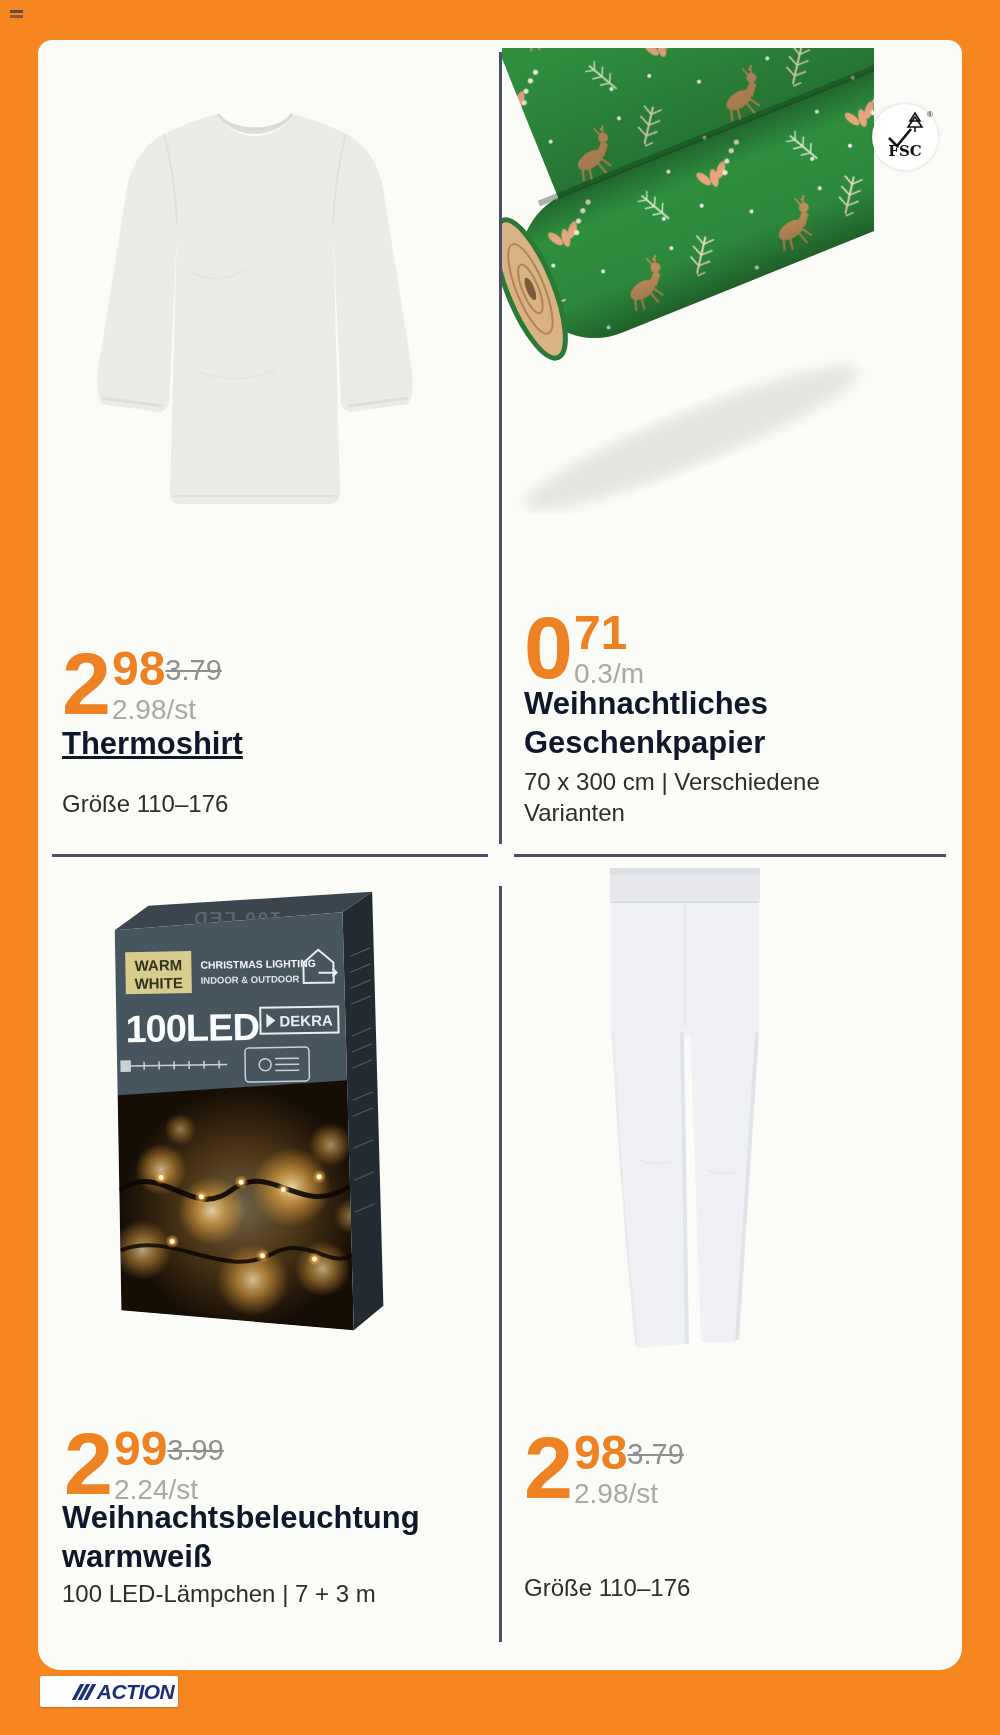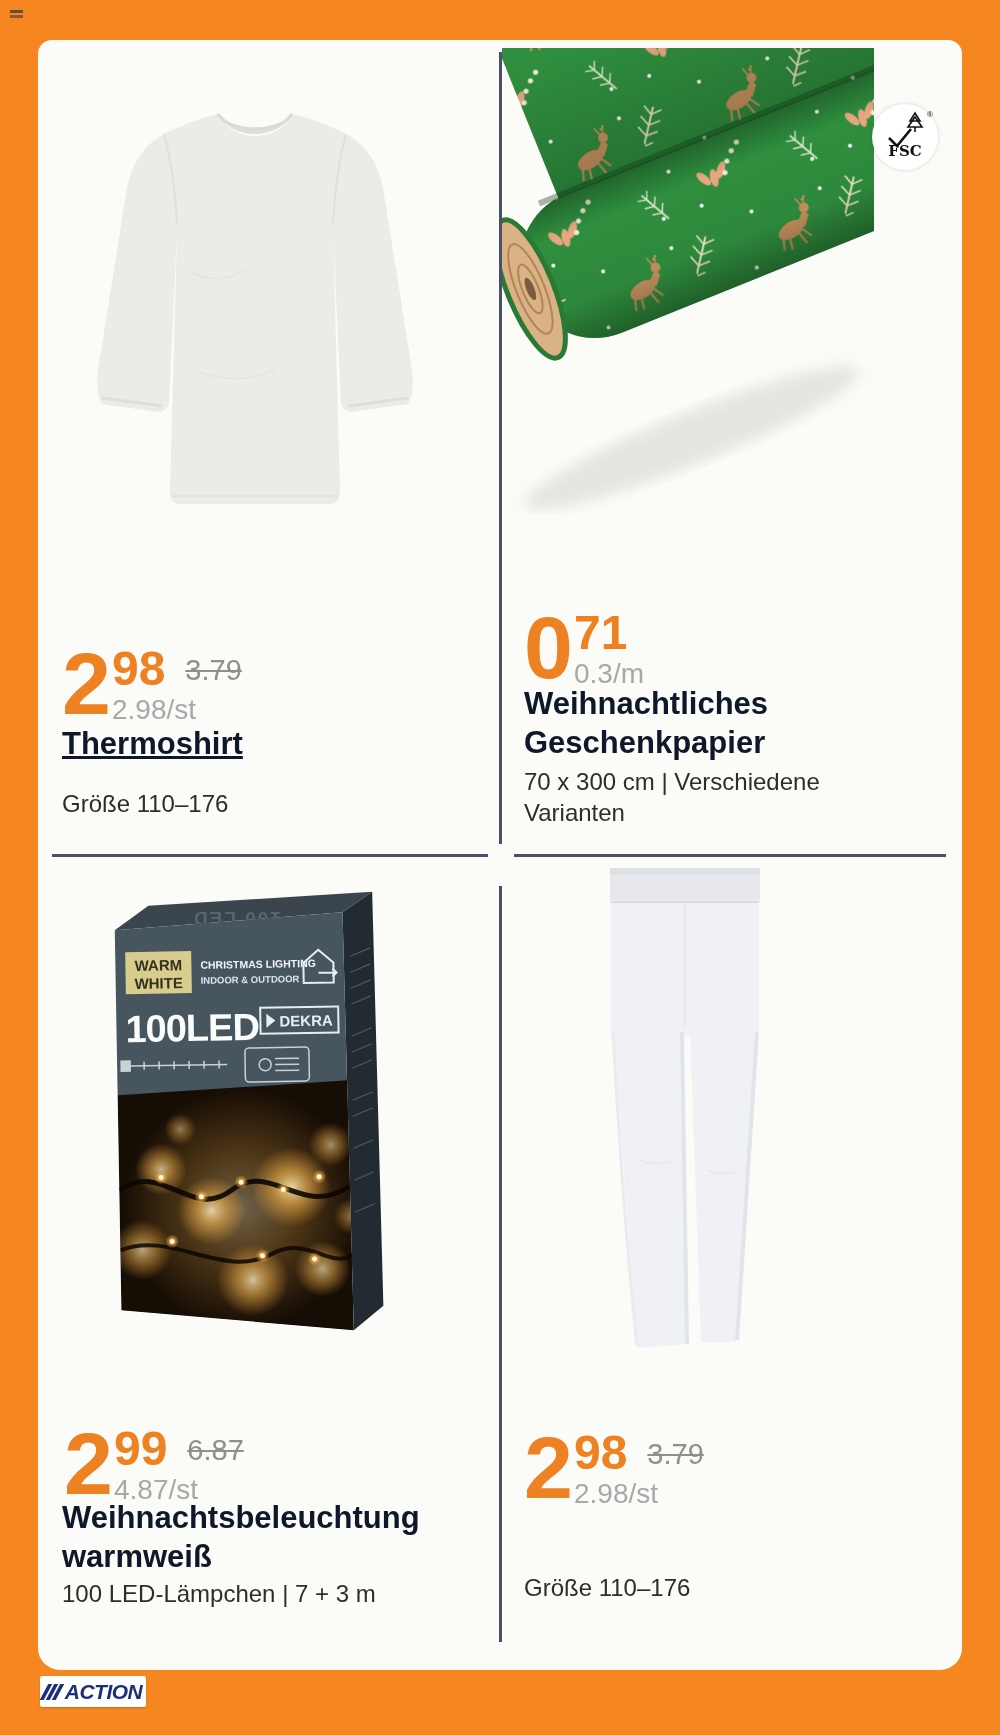--- a/index.html
+++ b/index.html
@@ -15,31 +15,31 @@
 
   .card{position:absolute;width:462px;height:813px;}
   .img-wrap{position:absolute;}
 
   .price{position:absolute;display:flex;align-items:flex-start;color:#EE8122;}
   .p-int{font-size:88px;font-weight:bold;line-height:.82;letter-spacing:-3px;}
   .p-col{display:flex;flex-direction:column;margin-left:4px;}
   .p-row{display:flex;align-items:flex-end;}
   .p-dec{font-size:48px;font-weight:bold;line-height:.88;}
   .p-old{font-size:29px;color:#8F8F8F;font-weight:normal;text-decoration:line-through;
-         margin-left:20px;margin-bottom:3px;}
+         margin-bottom:3px;}
   .p-unit{font-size:28px;color:#A8A8A8;margin-top:4px;}
 
   .title{position:absolute;font-size:31px;font-weight:bold;color:#0f172a;line-height:1.26;}
   .desc{position:absolute;font-size:24px;color:#2D2D2D;line-height:1.3;}
 
   .fsc-badge{position:absolute;width:66px;height:66px;background:#fff;border-radius:50%;
              box-shadow:0 0 4px rgba(0,0,0,.15);}
   .logo{position:absolute;left:40px;top:1676px;width:106px;height:31px;background:#fff;
         border-radius:2px;display:flex;align-items:center;justify-content:center;
-        box-shadow:0 1px 2px rgba(0,0,0,.2);}
+        box-shadow:0 1px 2px rgba(0,0,0,.2);padding-left:32px;}
   .logo .stripes{display:flex;margin-right:3px;}
   .logo .stripes i{display:block;width:4px;height:16px;background:#1C2E7C;margin-right:2px;
                    transform:skewX(-28deg);}
   .logo .word{font-size:21px;font-weight:bold;font-style:italic;color:#1C2E7C;
               letter-spacing:-.5px;}
 </style>
 </head>
 <body>
 
 <div class="page">
@@ -283,23 +283,23 @@
             </g>
           </g>
         </g>
       </svg>
     </div>
     <div class="price" style="left:26px;top:571px;">
       <span class="p-int">2</span>
       <div class="p-col">
         <div class="p-row">
           <span class="p-dec">99</span>
-          <span class="p-old hide-if-empty">6.87</span>
+          <span class="p-old hide-if-empty">3.99</span>
         </div>
-        <span class="p-unit">4.87/st</span>
+        <span class="p-unit">2.24/st</span>
       </div>
     </div>
     <div class="title" style="left:24px;top:641px;width:430px;">Weihnachtsbeleuchtung warmweiß</div>
     <div class="desc" style="left:24px;top:721px;width:430px;">100 LED-Lämpchen | 7 + 3 m</div>
   </div>
 
   <div class="card" style="left:500px;top:857px;">
     <div class="img-wrap" style="left:80px;top:3px;">
       <svg width="210" height="492" viewBox="0 0 210 492">
         <rect x="30" y="8" width="150" height="34" fill="#E6E8EB"></rect>

